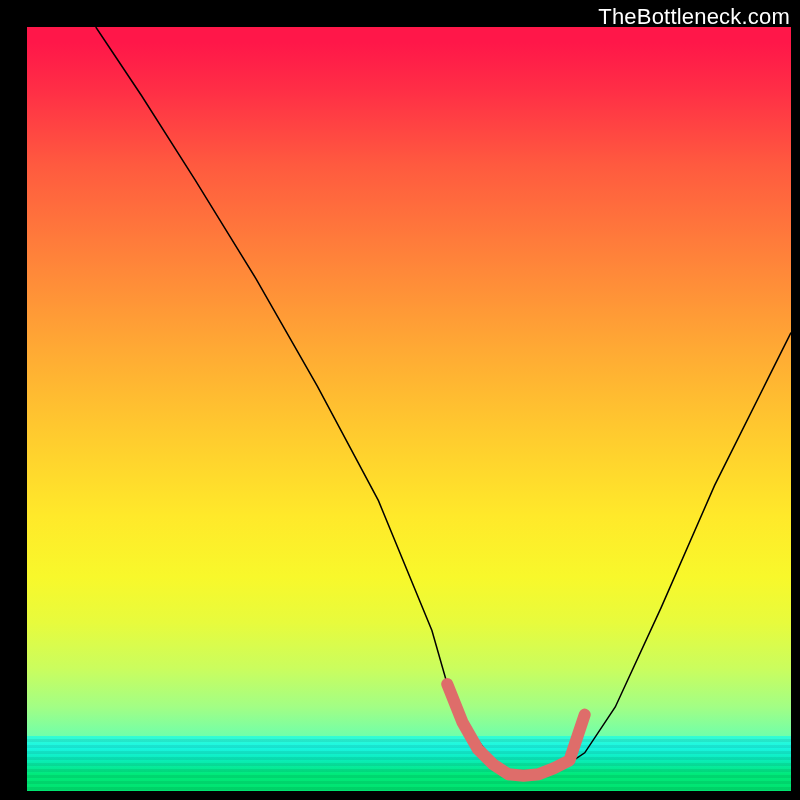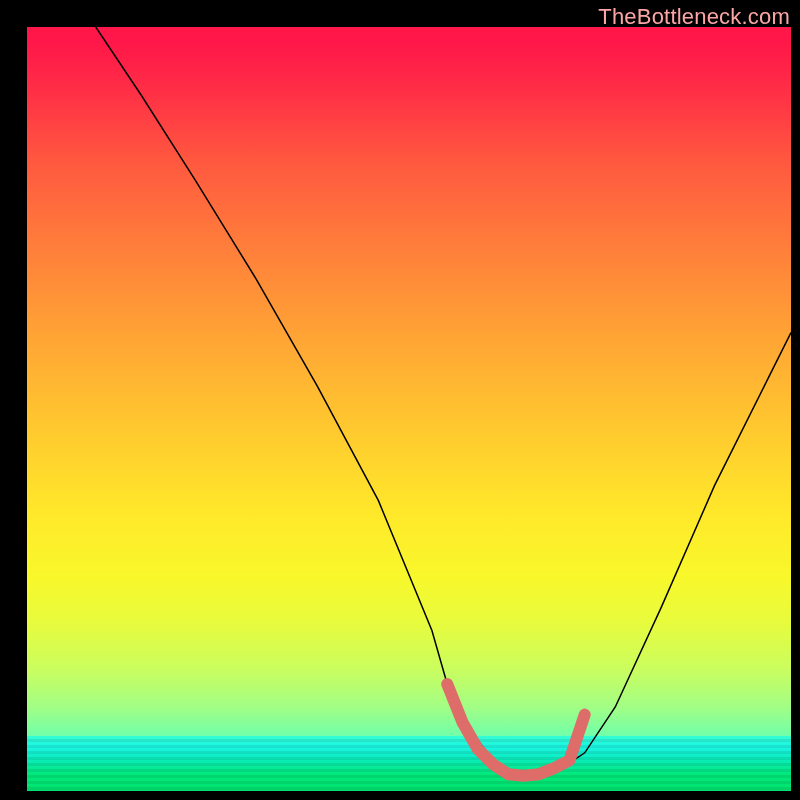--- a/index.html
+++ b/index.html
@@ -14,21 +14,21 @@
   .frame {
     position: relative;
     width: 800px;
     height: 800px;
     background: #000;
   }
   .watermark {
     position: absolute;
     top: 4px;
     right: 10px;
-    color: #fca5a5;
+    color: #ffffff;
     font-size: 22px;
     font-weight: 500;
     letter-spacing: 0.2px;
     z-index: 10;
   }
   .plot-area {
     position: absolute;
     left: 27px;
     top: 27px;
     width: 764px;

